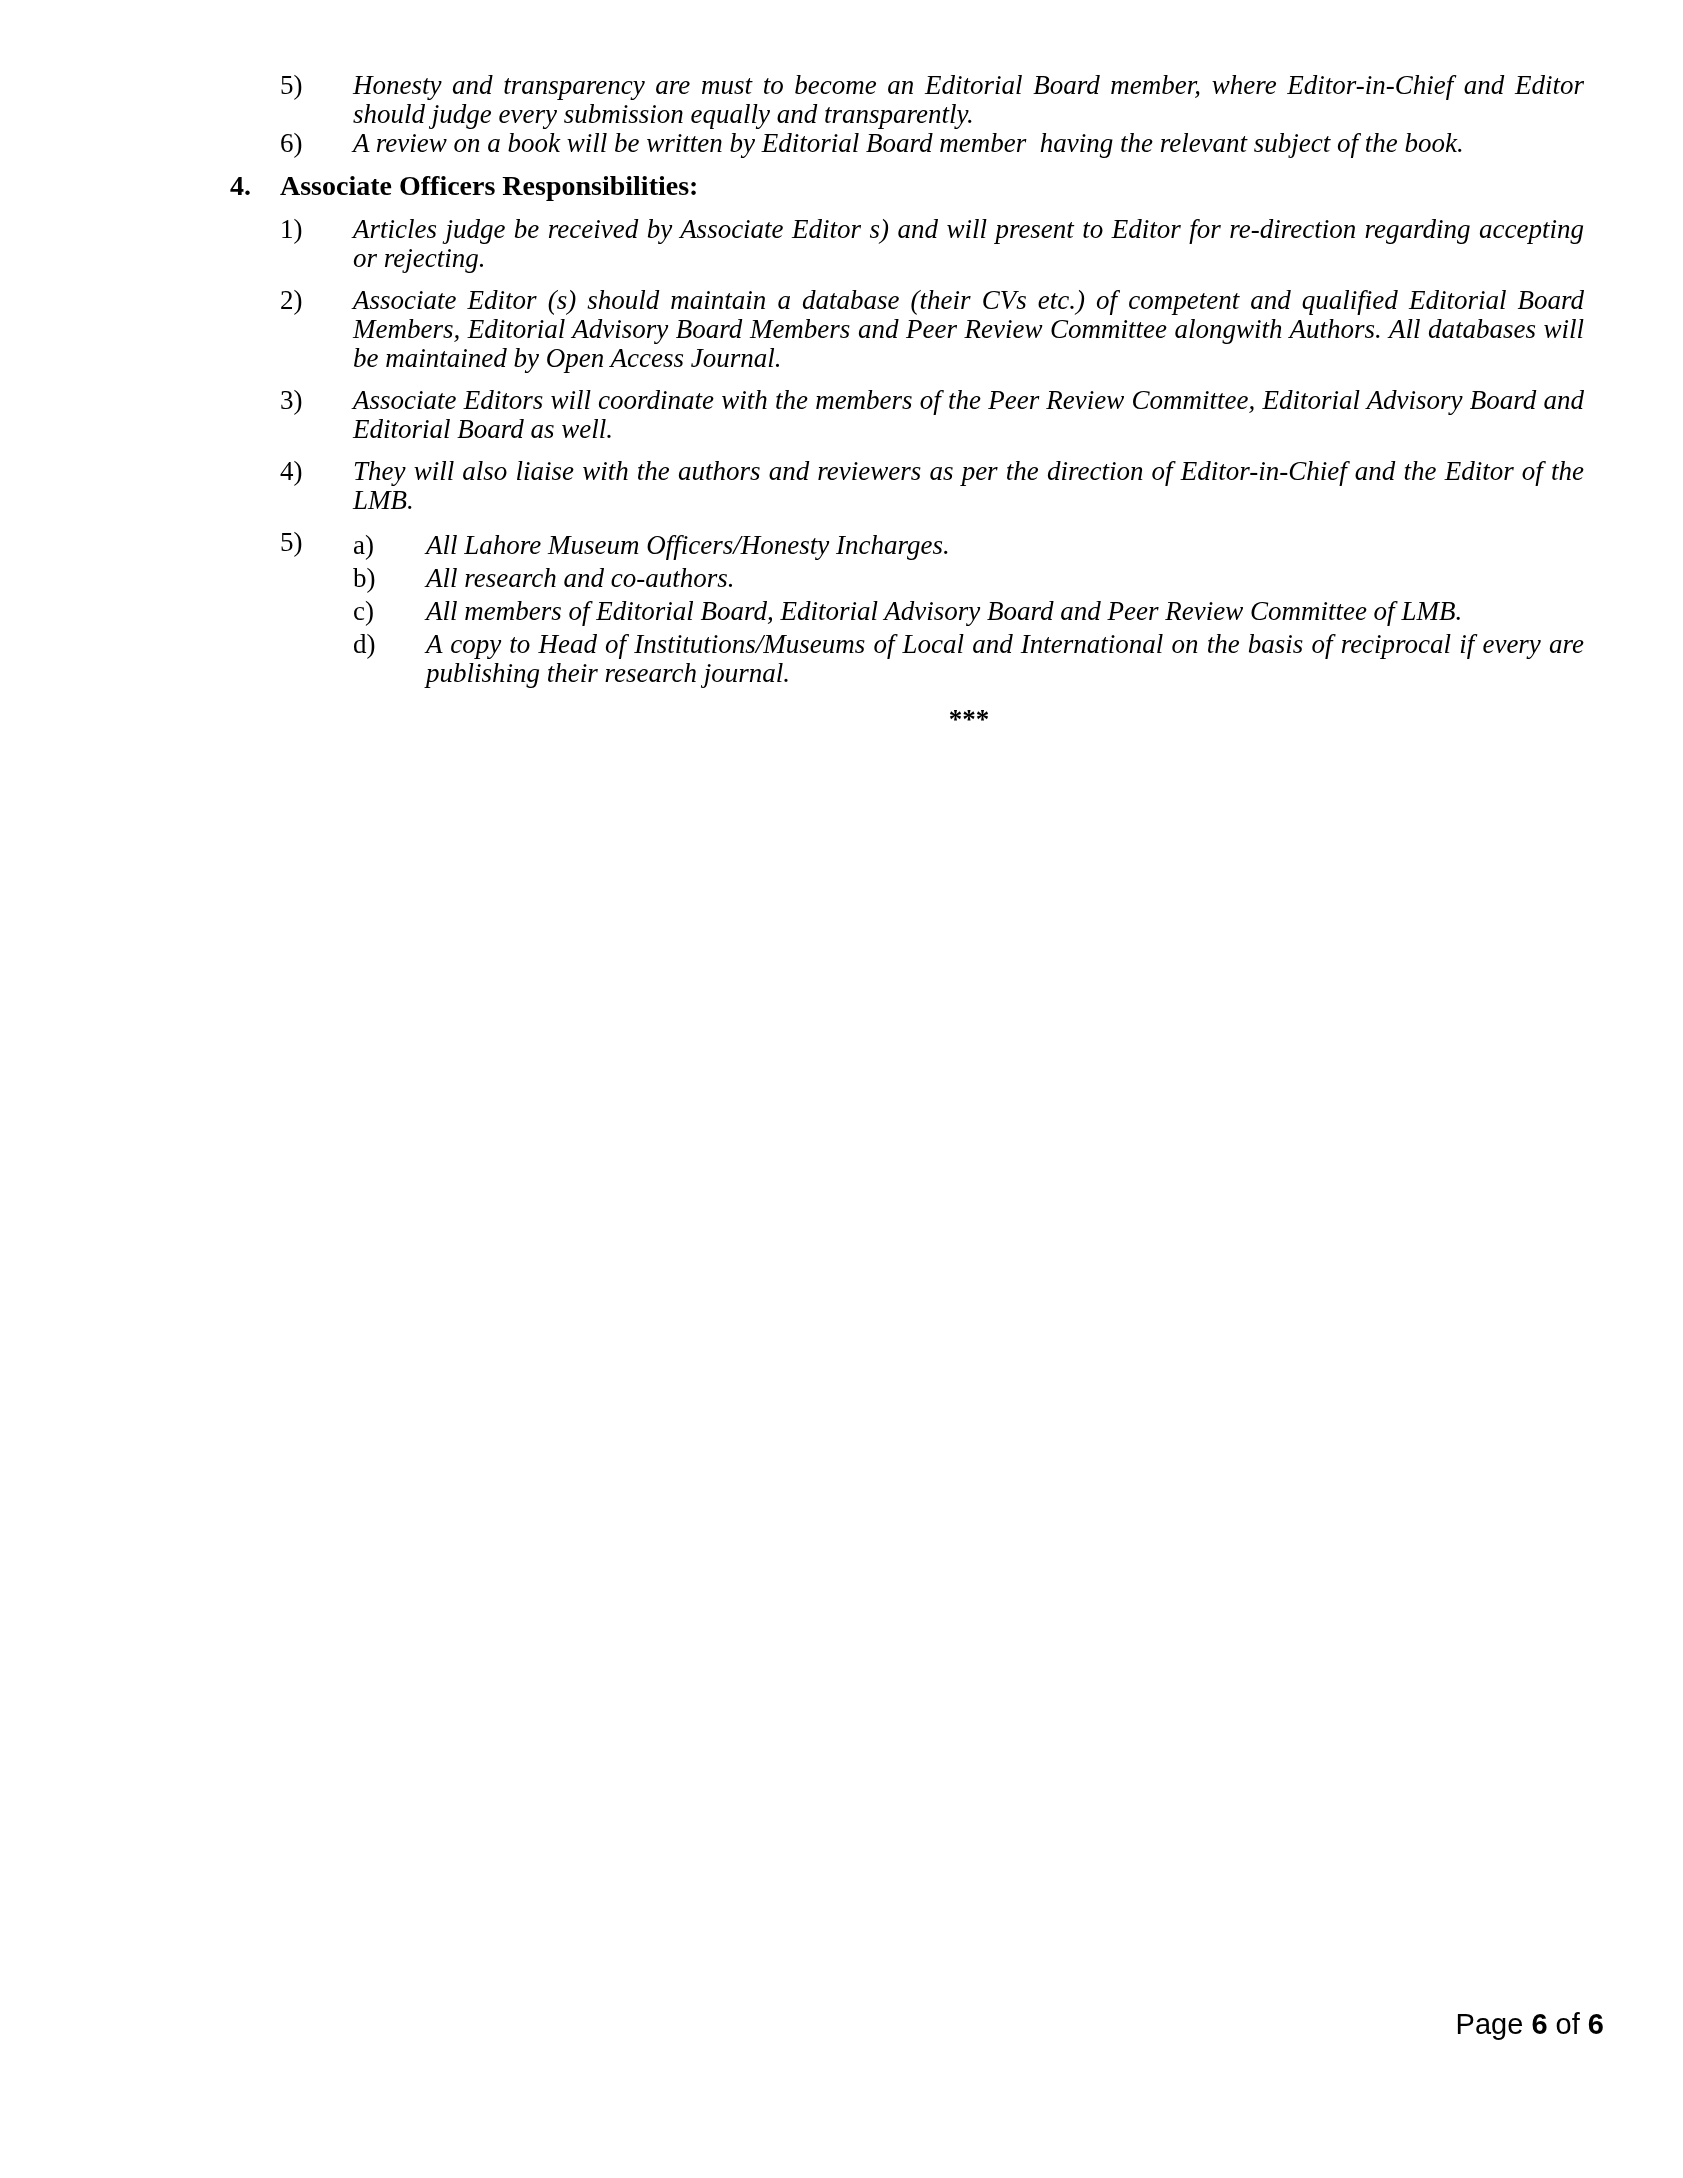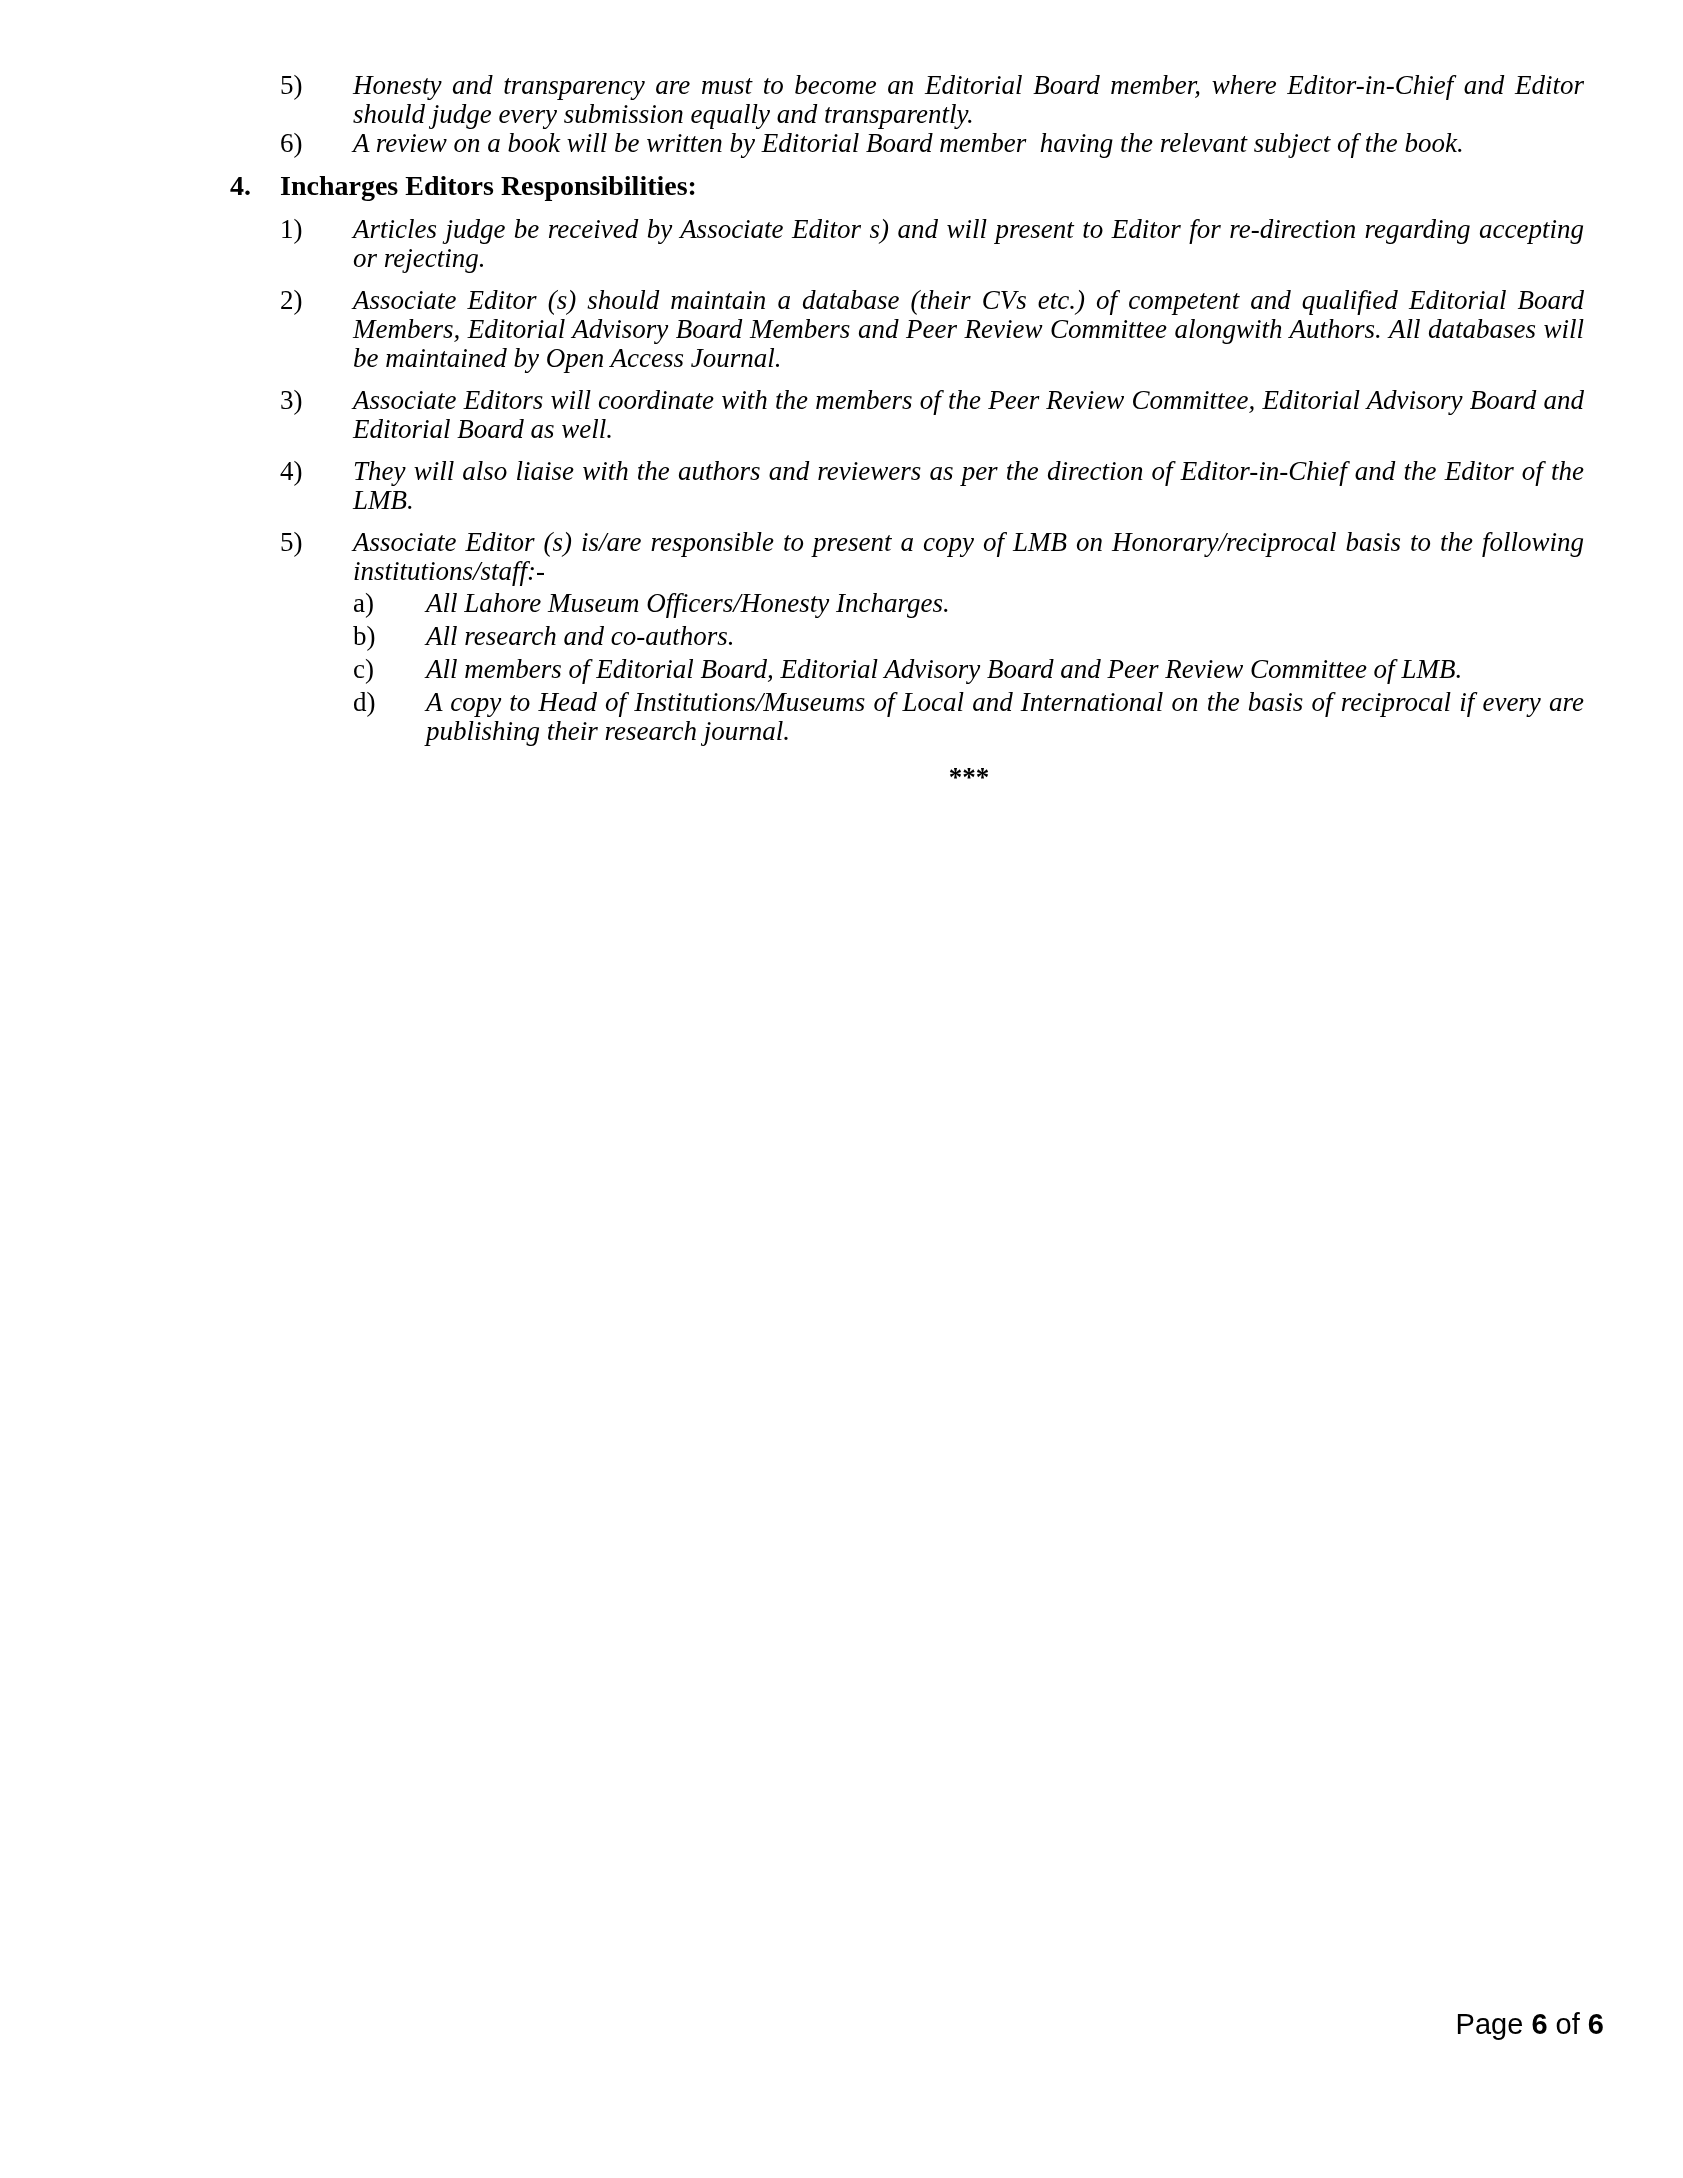--- a/index.html
+++ b/index.html
@@ -79,21 +79,21 @@
       <div class="text">Honesty and transparency are must to become an Editorial Board member, where Editor-in-Chief and Editor should judge every submission equally and transparently.</div>
     </div>
     <div class="row">
       <span class="marker">6)</span>
       <div class="text">A review on a book will be written by Editorial Board member&nbsp; having the relevant subject of the book.</div>
     </div>
   </div>
 
   <div class="row heading">
     <span class="marker">4.</span>
-    <div class="title">Incharges Editors Responsibilities:</div>
+    <div class="title">Associate Officers Responsibilities:</div>
   </div>
 
   <div class="nlist">
     <div class="row">
       <span class="marker">1)</span>
       <div class="text">Articles judge be received by Associate Editor s) and will present to Editor for re-direction regarding accepting or rejecting.</div>
     </div>
     <div class="row">
       <span class="marker">2)</span>
       <div class="text">Associate Editor (s) should maintain a database (their CVs etc.) of competent and qualified Editorial Board Members, Editorial Advisory Board Members and Peer Review Committee alongwith Authors. All databases will be maintained by Open Access Journal.</div>
@@ -102,21 +102,20 @@
       <span class="marker">3)</span>
       <div class="text">Associate Editors will coordinate with the members of the Peer Review Committee, Editorial Advisory Board and Editorial Board as well.</div>
     </div>
     <div class="row">
       <span class="marker">4)</span>
       <div class="text">They will also liaise with the authors and reviewers as per the direction of Editor-in-Chief and the Editor of the LMB.</div>
     </div>
     <div class="row">
       <span class="marker">5)</span>
       <div class="text-wrap" style="flex:1 1 auto;">
-        <div class="text" style="flex:none;">Associate Editor (s) is/are responsible to present a copy of LMB on Honorary/reciprocal basis to the following institutions/staff:-</div>
 
         <div class="sublist">
           <div class="row">
             <span class="marker">a)</span>
             <div class="text">All Lahore Museum Officers/Honesty Incharges.</div>
           </div>
           <div class="row">
             <span class="marker">b)</span>
             <div class="text">All research and co-authors.</div>
           </div>

